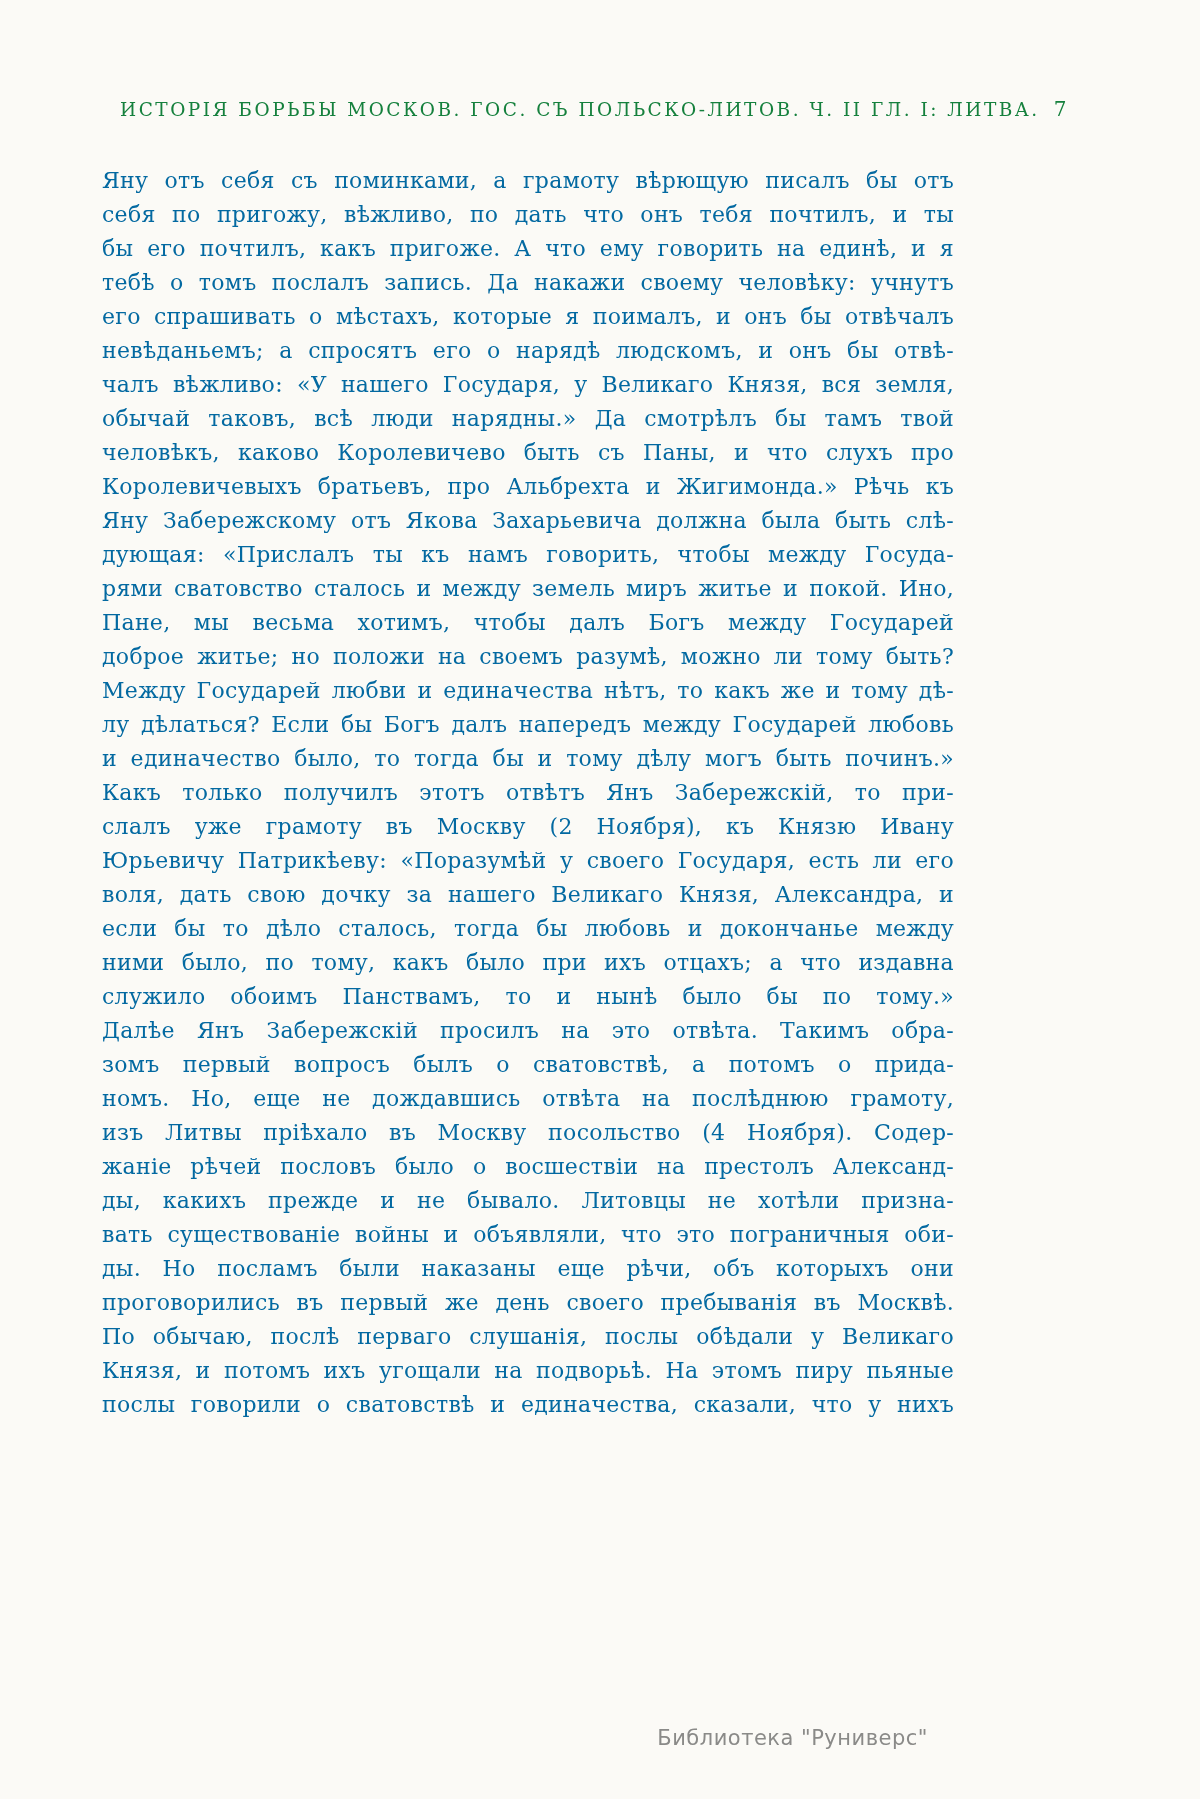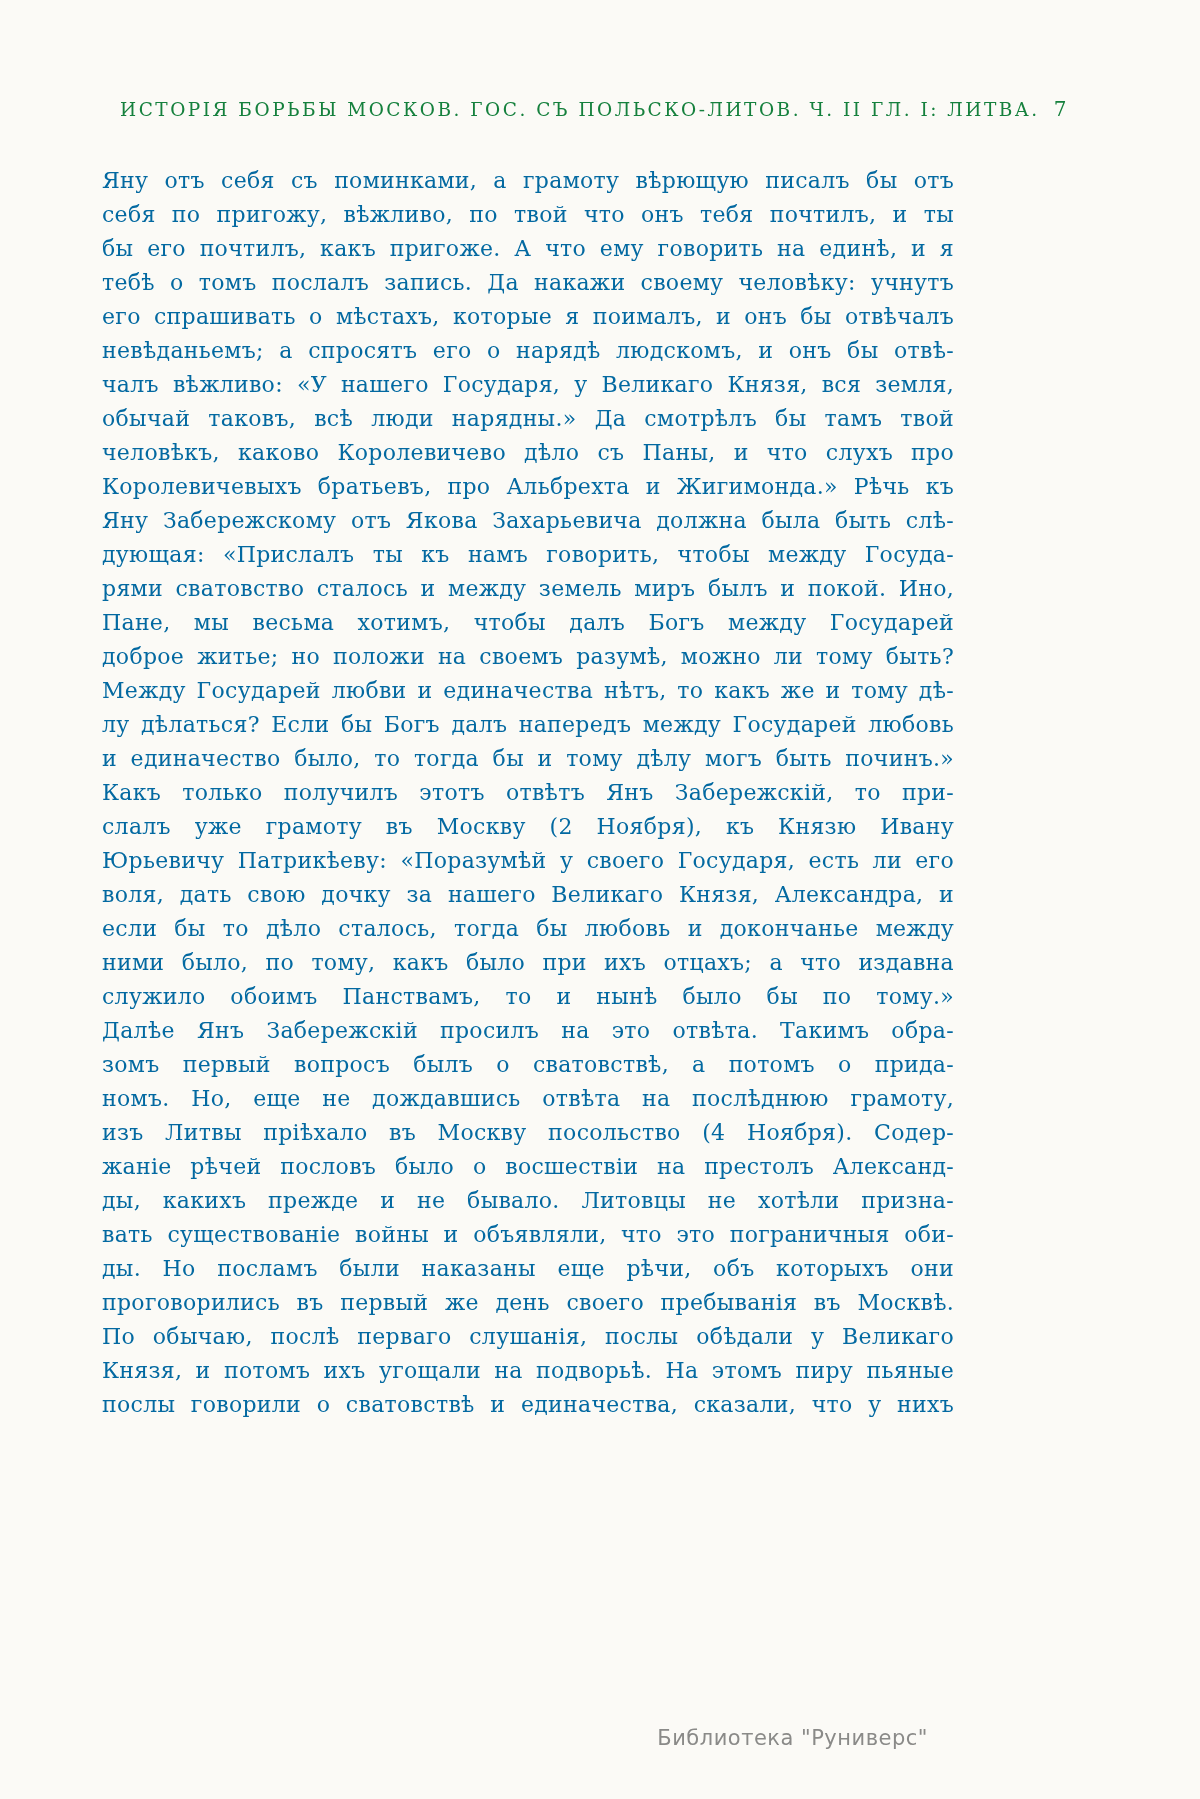--- a/index.html
+++ b/index.html
@@ -72,32 +72,32 @@
 
 <div class="page">
 
   <div class="header">
     <span class="running-title">ИСТОРІЯ БОРЬБЫ МОСКОВ. ГОС. СЪ ПОЛЬСКО-ЛИТОВ. Ч. II ГЛ. I: ЛИТВА.</span>
     <span class="page-number">7</span>
   </div>
 
   <div class="body-text">
       <div class="line">Яну отъ себя съ поминками, а грамоту вѣрющую писалъ бы отъ</div>
-      <div class="line">себя по пригожу, вѣжливо, по твой что онъ тебя почтилъ, и ты</div>
+      <div class="line">себя по пригожу, вѣжливо, по дать что онъ тебя почтилъ, и ты</div>
       <div class="line">бы его почтилъ, какъ пригоже. А что ему говорить на единѣ, и я</div>
       <div class="line">тебѣ о томъ послалъ запись. Да накажи своему человѣку: учнутъ</div>
       <div class="line">его спрашивать о мѣстахъ, которые я поималъ, и онъ бы отвѣчалъ</div>
       <div class="line">невѣданьемъ; а спросятъ его о нарядѣ людскомъ, и онъ бы отвѣ-</div>
       <div class="line">чалъ вѣжливо: «У нашего Государя, у Великаго Князя, вся земля,</div>
       <div class="line">обычай таковъ, всѣ люди нарядны.» Да смотрѣлъ бы тамъ твой</div>
-      <div class="line">человѣкъ, каково Королевичево дѣло съ Паны, и что слухъ про</div>
+      <div class="line">человѣкъ, каково Королевичево быть съ Паны, и что слухъ про</div>
       <div class="line">Королевичевыхъ братьевъ, про Альбрехта и Жигимонда.» Рѣчь къ</div>
       <div class="line">Яну Забережскому отъ Якова Захарьевича должна была быть слѣ-</div>
       <div class="line">дующая: «Прислалъ ты къ намъ говорить, чтобы между Госуда-</div>
-      <div class="line">рями сватовство сталось и между земель миръ былъ и покой. Ино,</div>
+      <div class="line">рями сватовство сталось и между земель миръ житье и покой. Ино,</div>
       <div class="line">Пане, мы весьма хотимъ, чтобы далъ Богъ между Государей</div>
       <div class="line">доброе житье; но положи на своемъ разумѣ, можно ли тому быть?</div>
       <div class="line">Между Государей любви и единачества нѣтъ, то какъ же и тому дѣ-</div>
       <div class="line">лу дѣлаться? Если бы Богъ далъ напередъ между Государей любовь</div>
       <div class="line">и единачество было, то тогда бы и тому дѣлу могъ быть починъ.»</div>
       <div class="line">Какъ только получилъ этотъ отвѣтъ Янъ Забережскій, то при-</div>
       <div class="line">слалъ уже грамоту въ Москву (2 Ноября), къ Князю Ивану</div>
       <div class="line">Юрьевичу Патрикѣеву: «Поразумѣй у своего Государя, есть ли его</div>
       <div class="line">воля, дать свою дочку за нашего Великаго Князя, Александра, и</div>
       <div class="line">если бы то дѣло сталось, тогда бы любовь и докончанье между</div>

